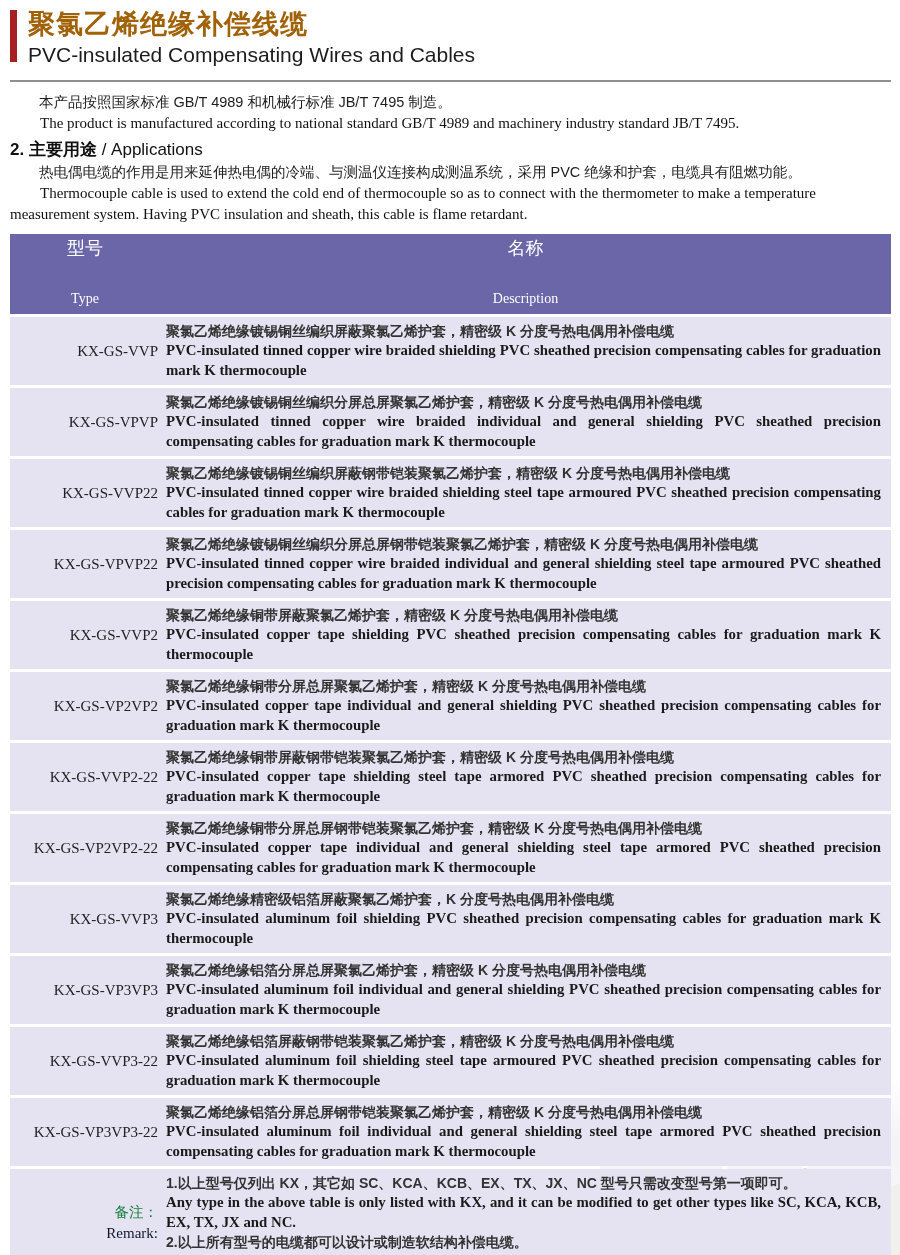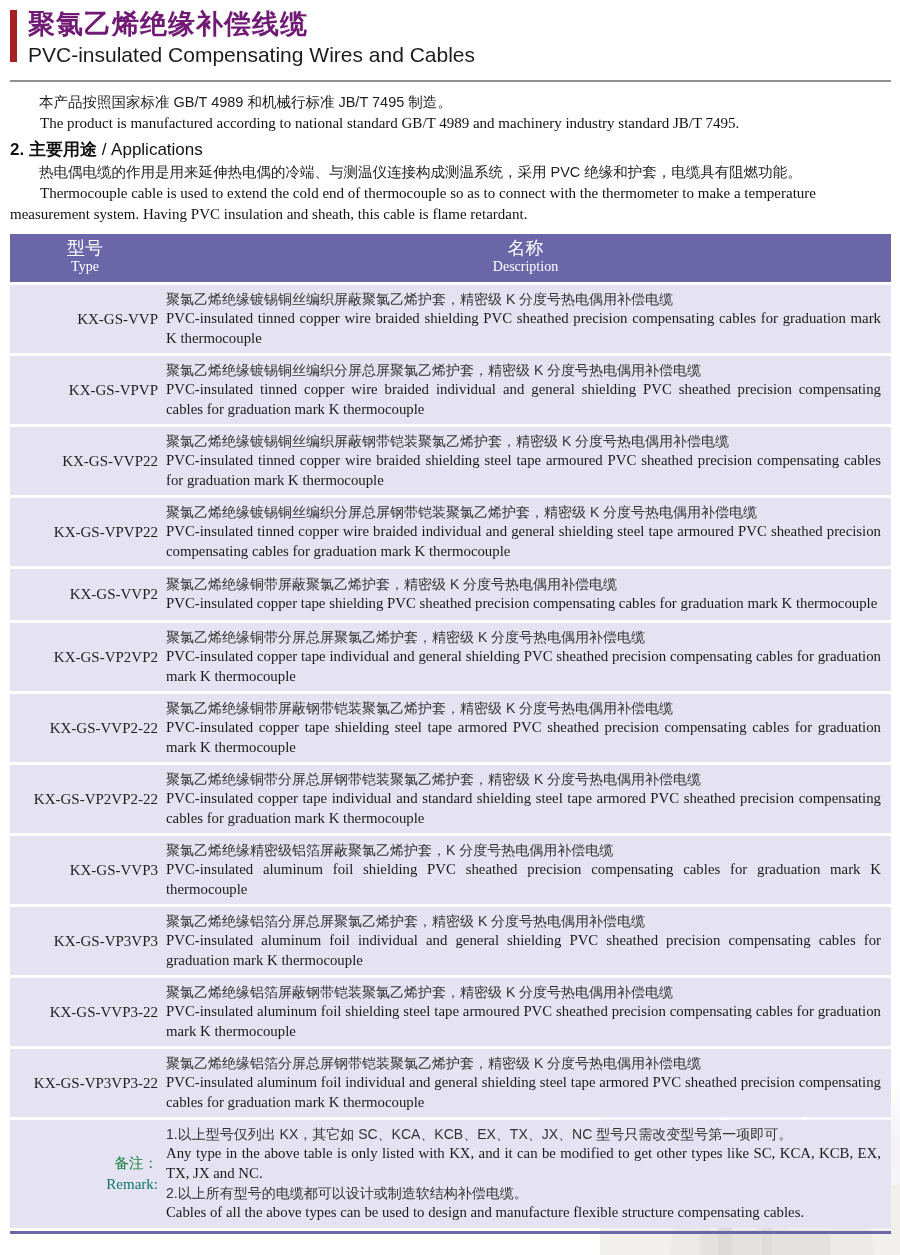--- a/index.html
+++ b/index.html
@@ -3,47 +3,47 @@
 <meta charset="utf-8">
 <style>
   html,body{margin:0;padding:0;background:#fff;}
   body{width:900px;height:1255px;overflow:hidden;position:relative;
        font-family:"Liberation Sans",sans-serif;color:#222;}
   .page{position:relative;z-index:1;padding:8px 9px 0 10px;box-sizing:border-box;width:900px;}
 
   
   .doc-header{position:relative;padding-left:18px;min-height:58px;}
   .accent-bar{position:absolute;left:0;top:2px;width:7px;height:52px;background:#a61f22;}
-  .title-zh{font-size:27px;font-weight:bold;color:#701a75;line-height:32px;letter-spacing:1px;}
+  .title-zh{font-size:27px;font-weight:bold;color:#a16207;line-height:32px;letter-spacing:1px;}
   .title-en{font-size:21px;color:#1c1c1c;line-height:26px;margin-top:2px;}
   .head-rule{border:none;border-top:2px solid #8f8f8f;margin:12px 0 10px 0;}
 
   
   .sec-h{font-size:17px;line-height:24px;margin-top:4px;color:#111;}
   .sec-h .zh{font-weight:bold;}
   .sec-h .en{font-weight:normal;}
   p{margin:0;}
   .para-zh{font-size:14.5px;line-height:21px;text-indent:2em;color:#1e1e1e;}
   .para-en{font-family:"Liberation Serif",serif;font-size:15px;line-height:21px;text-indent:2em;color:#101010;}
 
   
   .table-wrap{margin-top:6px;border-bottom:3px solid #6b66a8;}
   table{width:100%;border-collapse:separate;border-spacing:0 3px;}
   thead th{background:#6b66a8;color:#fff;font-weight:normal;padding:4px 0 6px 0;}
   thead .h-zh{font-size:18px;line-height:20px;}
-  thead .h-en{font-family:"Liberation Serif",serif;font-size:14px;line-height:18px;}
+  thead .h-en{font-family:"Liberation Serif",serif;font-size:14px;line-height:18px;margin-top:32px;}
   tbody td{background:#e5e3f1;}
   td.type-cell{width:146px;text-align:right;vertical-align:middle;
                font-family:"Liberation Serif",serif;font-size:15px;color:#222;padding:17px 2px;}
-  td.desc-cell{padding:4px 10px 5px 6px;vertical-align:middle;}
+  td.desc-cell{padding:4px 10px 5px 6px;vertical-align:middle;font-weight:bold;}
   .d-zh{font-size:14px;line-height:20px;color:#333;}
   .d-en{font-family:"Liberation Serif",serif;font-size:14.8px;line-height:19.5px;
         text-align:justify;color:#1a1a1a;}
   .remark-label-zh{font-size:14.5px;color:#15803d;line-height:21px;}
-  .remark-label-en{font-family:"Liberation Serif",serif;font-size:15px;color:#0f766e;line-height:21px;}
+  .remark-label-en{font-family:"Liberation Serif",serif;font-size:15px;color:#0f172a;line-height:21px;}
 
   
   .bg-photo{position:absolute;right:0;bottom:0;width:300px;height:175px;z-index:0;
             opacity:.55;pointer-events:none;}
 </style>
 </head>
 <body>
 
 <svg class="bg-photo" viewBox="0 0 300 175" xmlns="http://www.w3.org/2000/svg">
   <defs>
@@ -150,21 +150,21 @@
         <td class="type-cell">KX-GS-VVP2-22</td>
         <td class="desc-cell">
           <div class="d-zh">聚氯乙烯绝缘铜带屏蔽钢带铠装聚氯乙烯护套，精密级 K 分度号热电偶用补偿电缆</div>
           <div class="d-en">PVC-insulated copper tape shielding steel tape armored PVC sheathed precision compensating cables for graduation mark K thermocouple</div>
         </td>
       </tr>
       <tr>
         <td class="type-cell">KX-GS-VP2VP2-22</td>
         <td class="desc-cell">
           <div class="d-zh">聚氯乙烯绝缘铜带分屏总屏钢带铠装聚氯乙烯护套，精密级 K 分度号热电偶用补偿电缆</div>
-          <div class="d-en">PVC-insulated copper tape individual and standard shielding steel tape armored PVC sheathed precision compensating cables for graduation mark K thermocouple</div>
+          <div class="d-en">PVC-insulated copper tape individual and general shielding steel tape armored PVC sheathed precision compensating cables for graduation mark K thermocouple</div>
         </td>
       </tr>
       <tr>
         <td class="type-cell">KX-GS-VVP3</td>
         <td class="desc-cell">
           <div class="d-zh">聚氯乙烯绝缘精密级铝箔屏蔽聚氯乙烯护套，K 分度号热电偶用补偿电缆</div>
           <div class="d-en">PVC-insulated aluminum foil shielding PVC sheathed precision compensating cables for graduation mark K thermocouple</div>
         </td>
       </tr>
       <tr>

